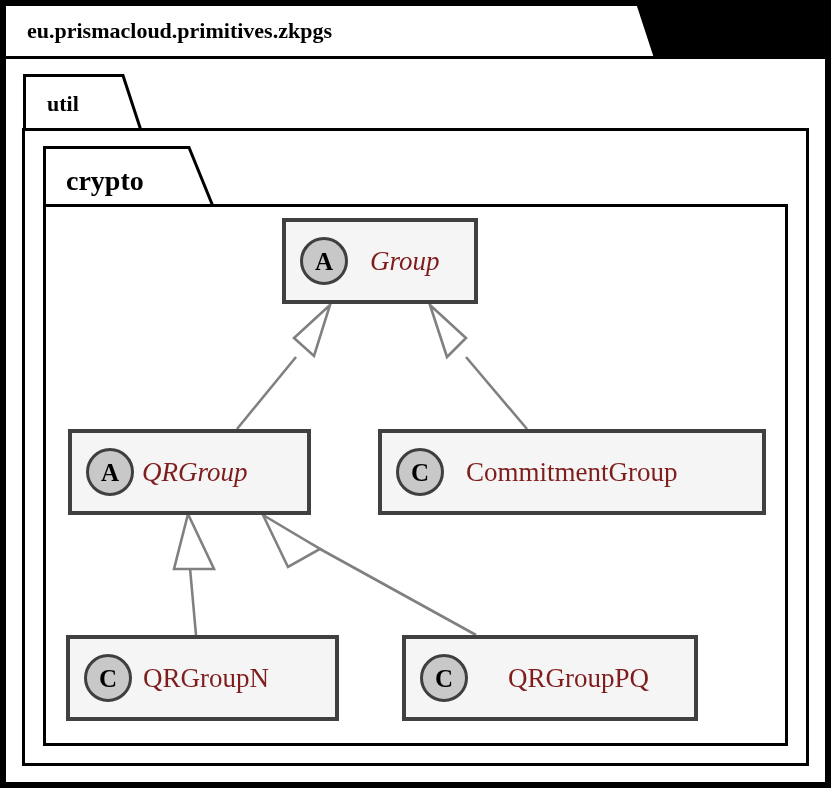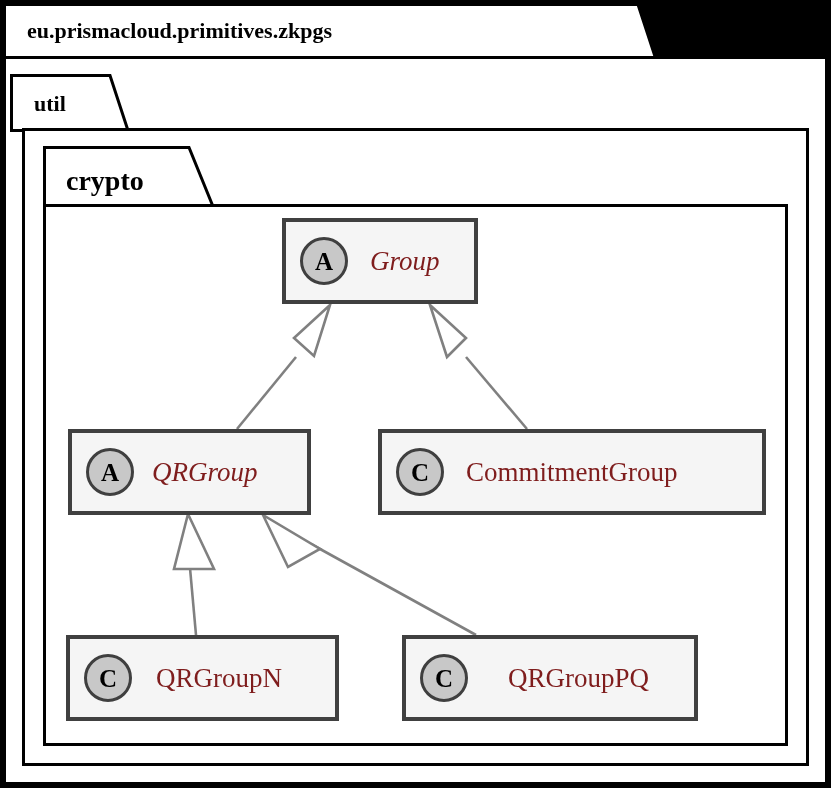--- a/index.html
+++ b/index.html
@@ -101,21 +101,21 @@
 <div id="canvas">
 
   <div class="pkg-tab" style="left:3px; top:3px; width:655px; height:55px;">
     <svg width="655" height="58" viewBox="0 0 655 58">
       <polygon points="1.5,1.5 635,1.5 653,56.5 1.5,56.5" fill="#ffffff" stroke="#000000" stroke-width="3"></polygon>
     </svg>
     <span class="tab-label" style="left:24px; top:17px; font-size:22px;">eu.prismacloud.primitives.zkpgs</span>
   </div>
   <div class="pkg-body" style="left:3px; top:56px; width:825px; height:729px; border:3px solid #000000; border-top:3px solid #000000;"></div>
 
-  <div class="pkg-tab" style="left:10px; top:74px; width:120px; height:44px;">
+  <div class="pkg-tab" style="left:23px; top:74px; width:120px; height:44px;">
     <svg width="120" height="58" viewBox="0 0 120 58">
       <polygon points="1.5,1.5 100,1.5 118,56.5 1.5,56.5" fill="#ffffff" stroke="#000000" stroke-width="3"></polygon>
     </svg>
     <span class="tab-label" style="left:24px; top:19px; font-size:22px;">util</span>
   </div>
   <div class="pkg-body" style="left:22px; top:128px; width:787px; height:638px; border:3px solid #000000;"></div>
 
   <div class="pkg-tab" style="left:43px; top:146px; width:172px; height:60px;">
     <svg width="172" height="62" viewBox="0 0 172 62">
       <polygon points="1.5,1.5 146,1.5 170,60.5 1.5,60.5" fill="#ffffff" stroke="#000000" stroke-width="3"></polygon>
@@ -147,31 +147,31 @@
     </g>
   </svg>
 
   <div class="class-box" style="left:282px; top:218px; width:196px; height:86px;">
     <span class="class-badge">A</span>
     <span class="class-name abstract" style="margin-left:22px;">Group</span>
   </div>
 
   <div class="class-box" style="left:68px; top:429px; width:243px; height:86px;">
     <span class="class-badge">A</span>
-    <span class="class-name abstract" style="margin-left:18px;text-align:right;">QRGroup</span>
+    <span class="class-name abstract" style="margin-left:8px;text-align:right;">QRGroup</span>
   </div>
 
   <div class="class-box" style="left:378px; top:429px; width:388px; height:86px;">
     <span class="class-badge">C</span>
     <span class="class-name" style="margin-left:22px;text-align:right;">CommitmentGroup</span>
   </div>
 
   <div class="class-box" style="left:66px; top:635px; width:273px; height:86px;">
     <span class="class-badge">C</span>
-    <span class="class-name" style="margin-left:24px;">QRGroupN</span>
+    <span class="class-name" style="margin-left:11px;">QRGroupN</span>
   </div>
 
   <div class="class-box" style="left:402px; top:635px; width:296px; height:86px;">
     <span class="class-badge">C</span>
     <span class="class-name" style="margin-left:40px;">QRGroupPQ</span>
   </div>
 
 </div>
 
 </body></html>

